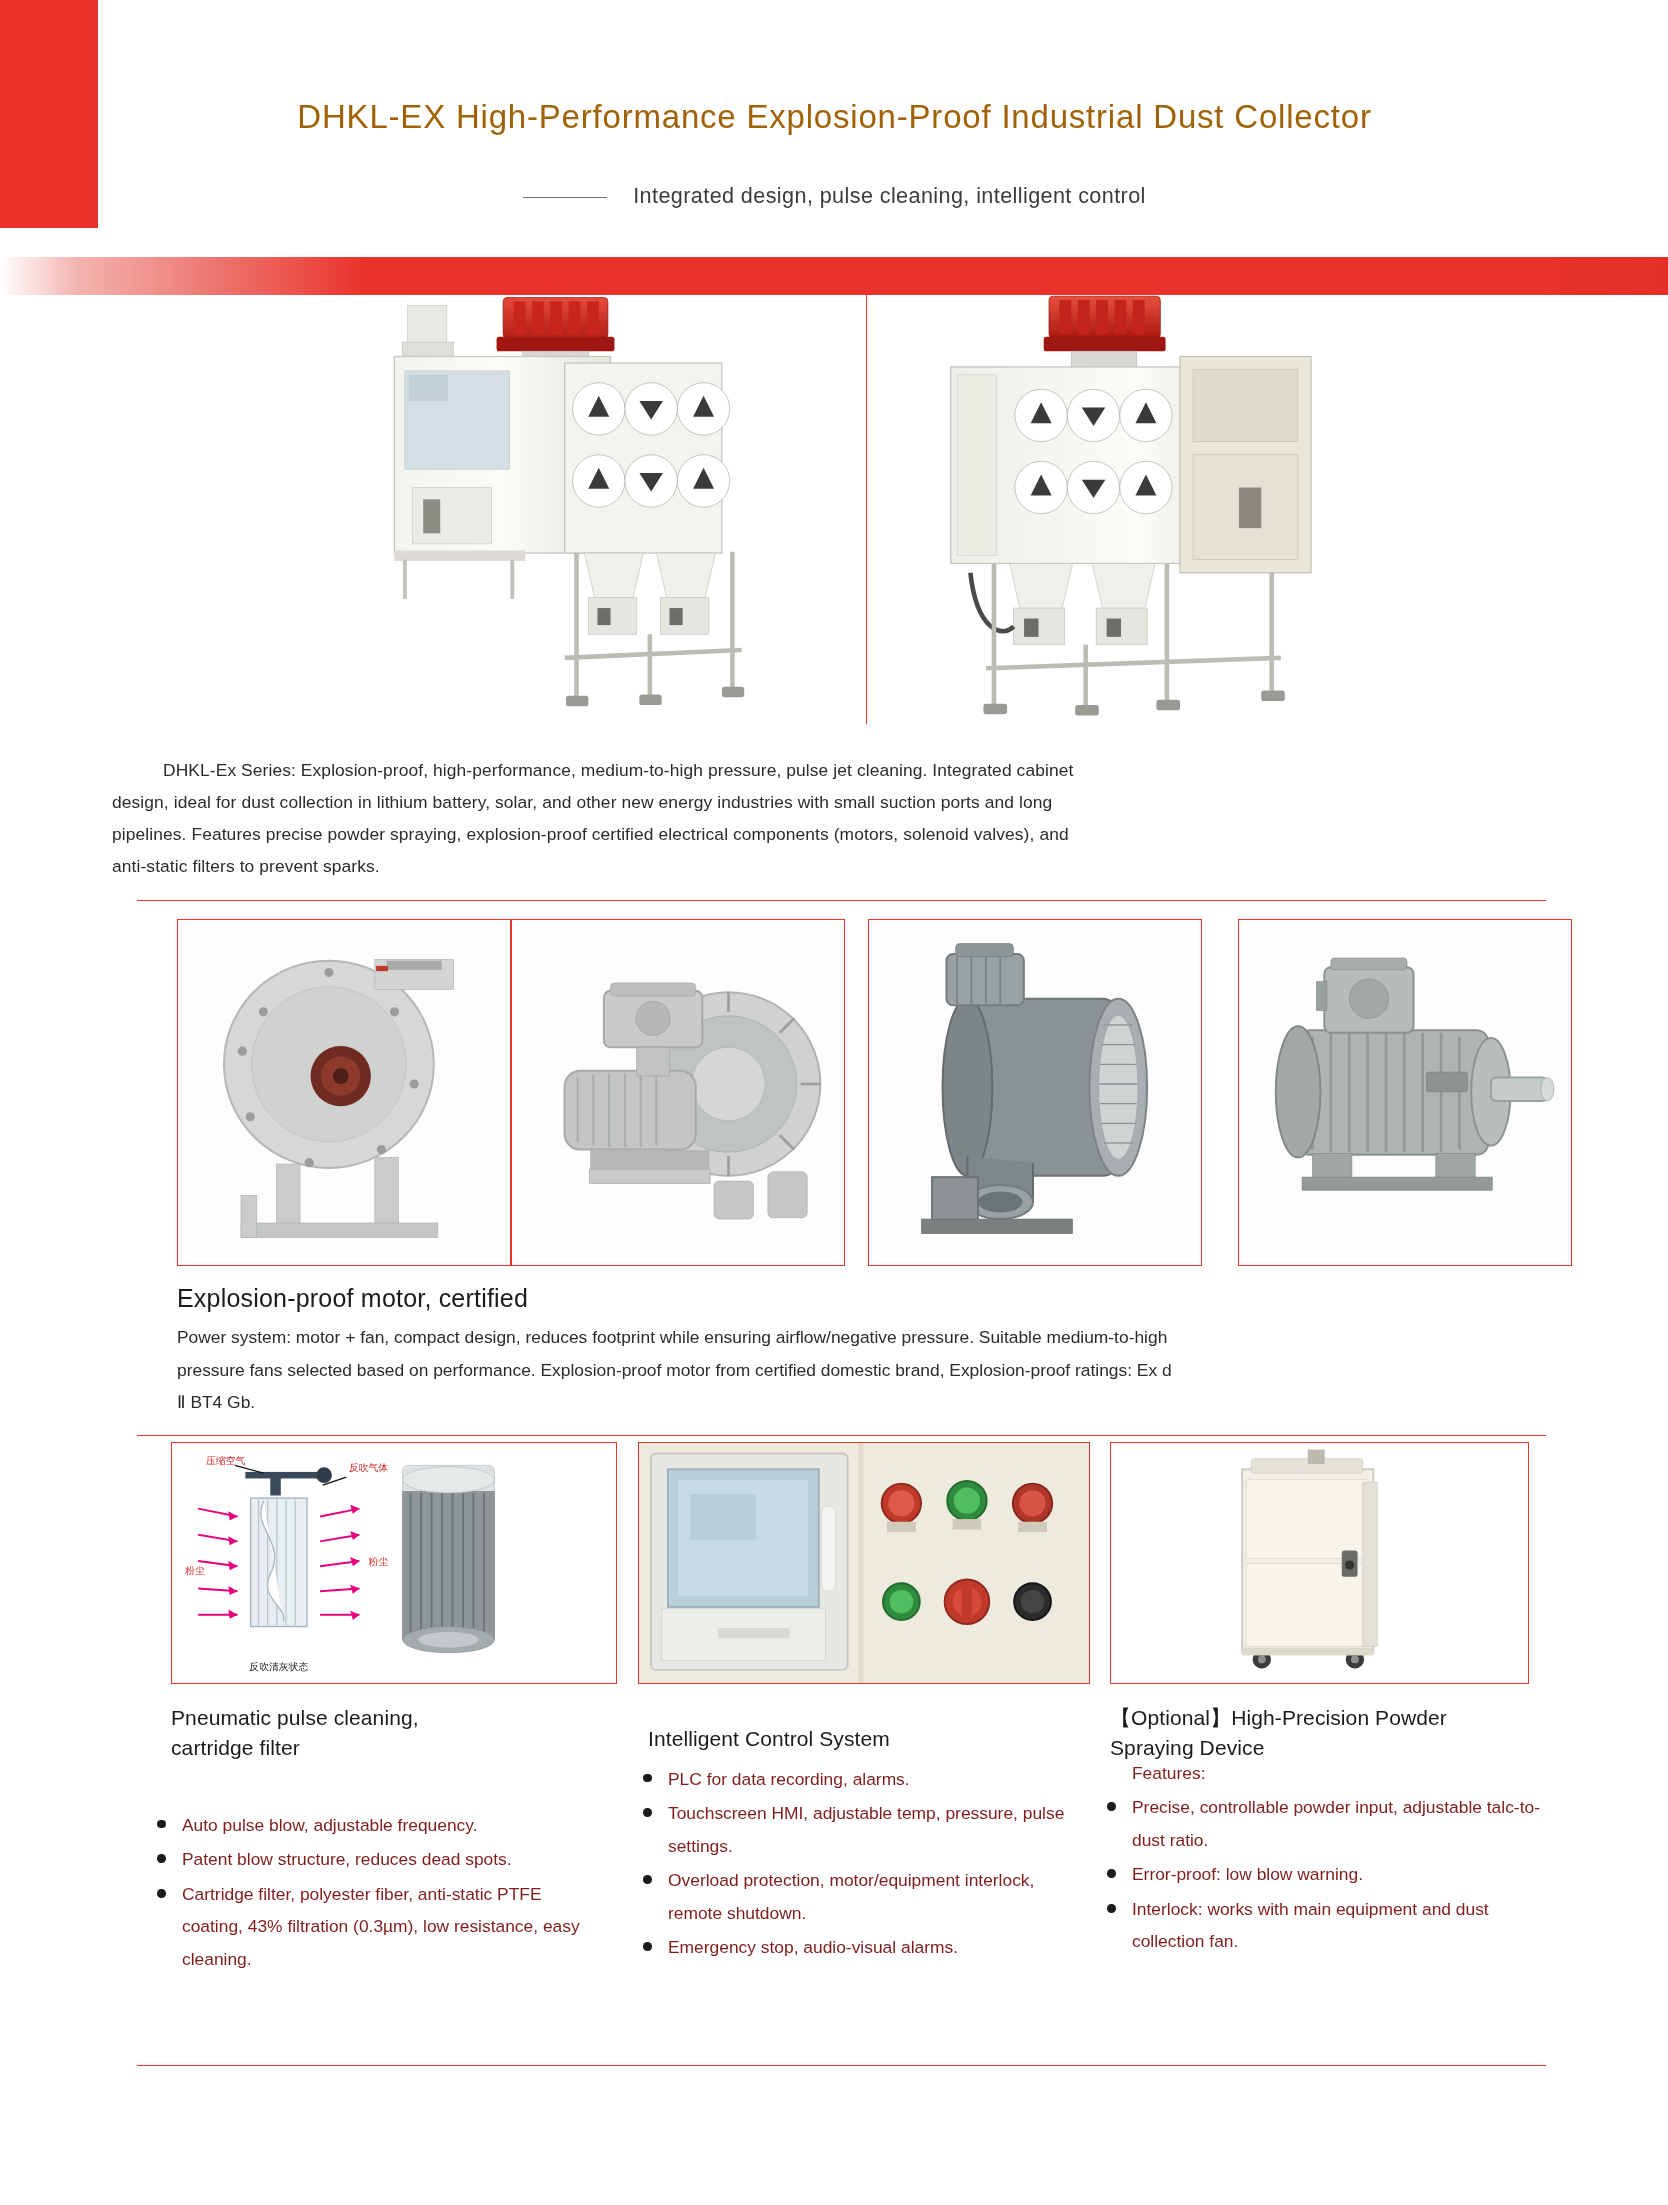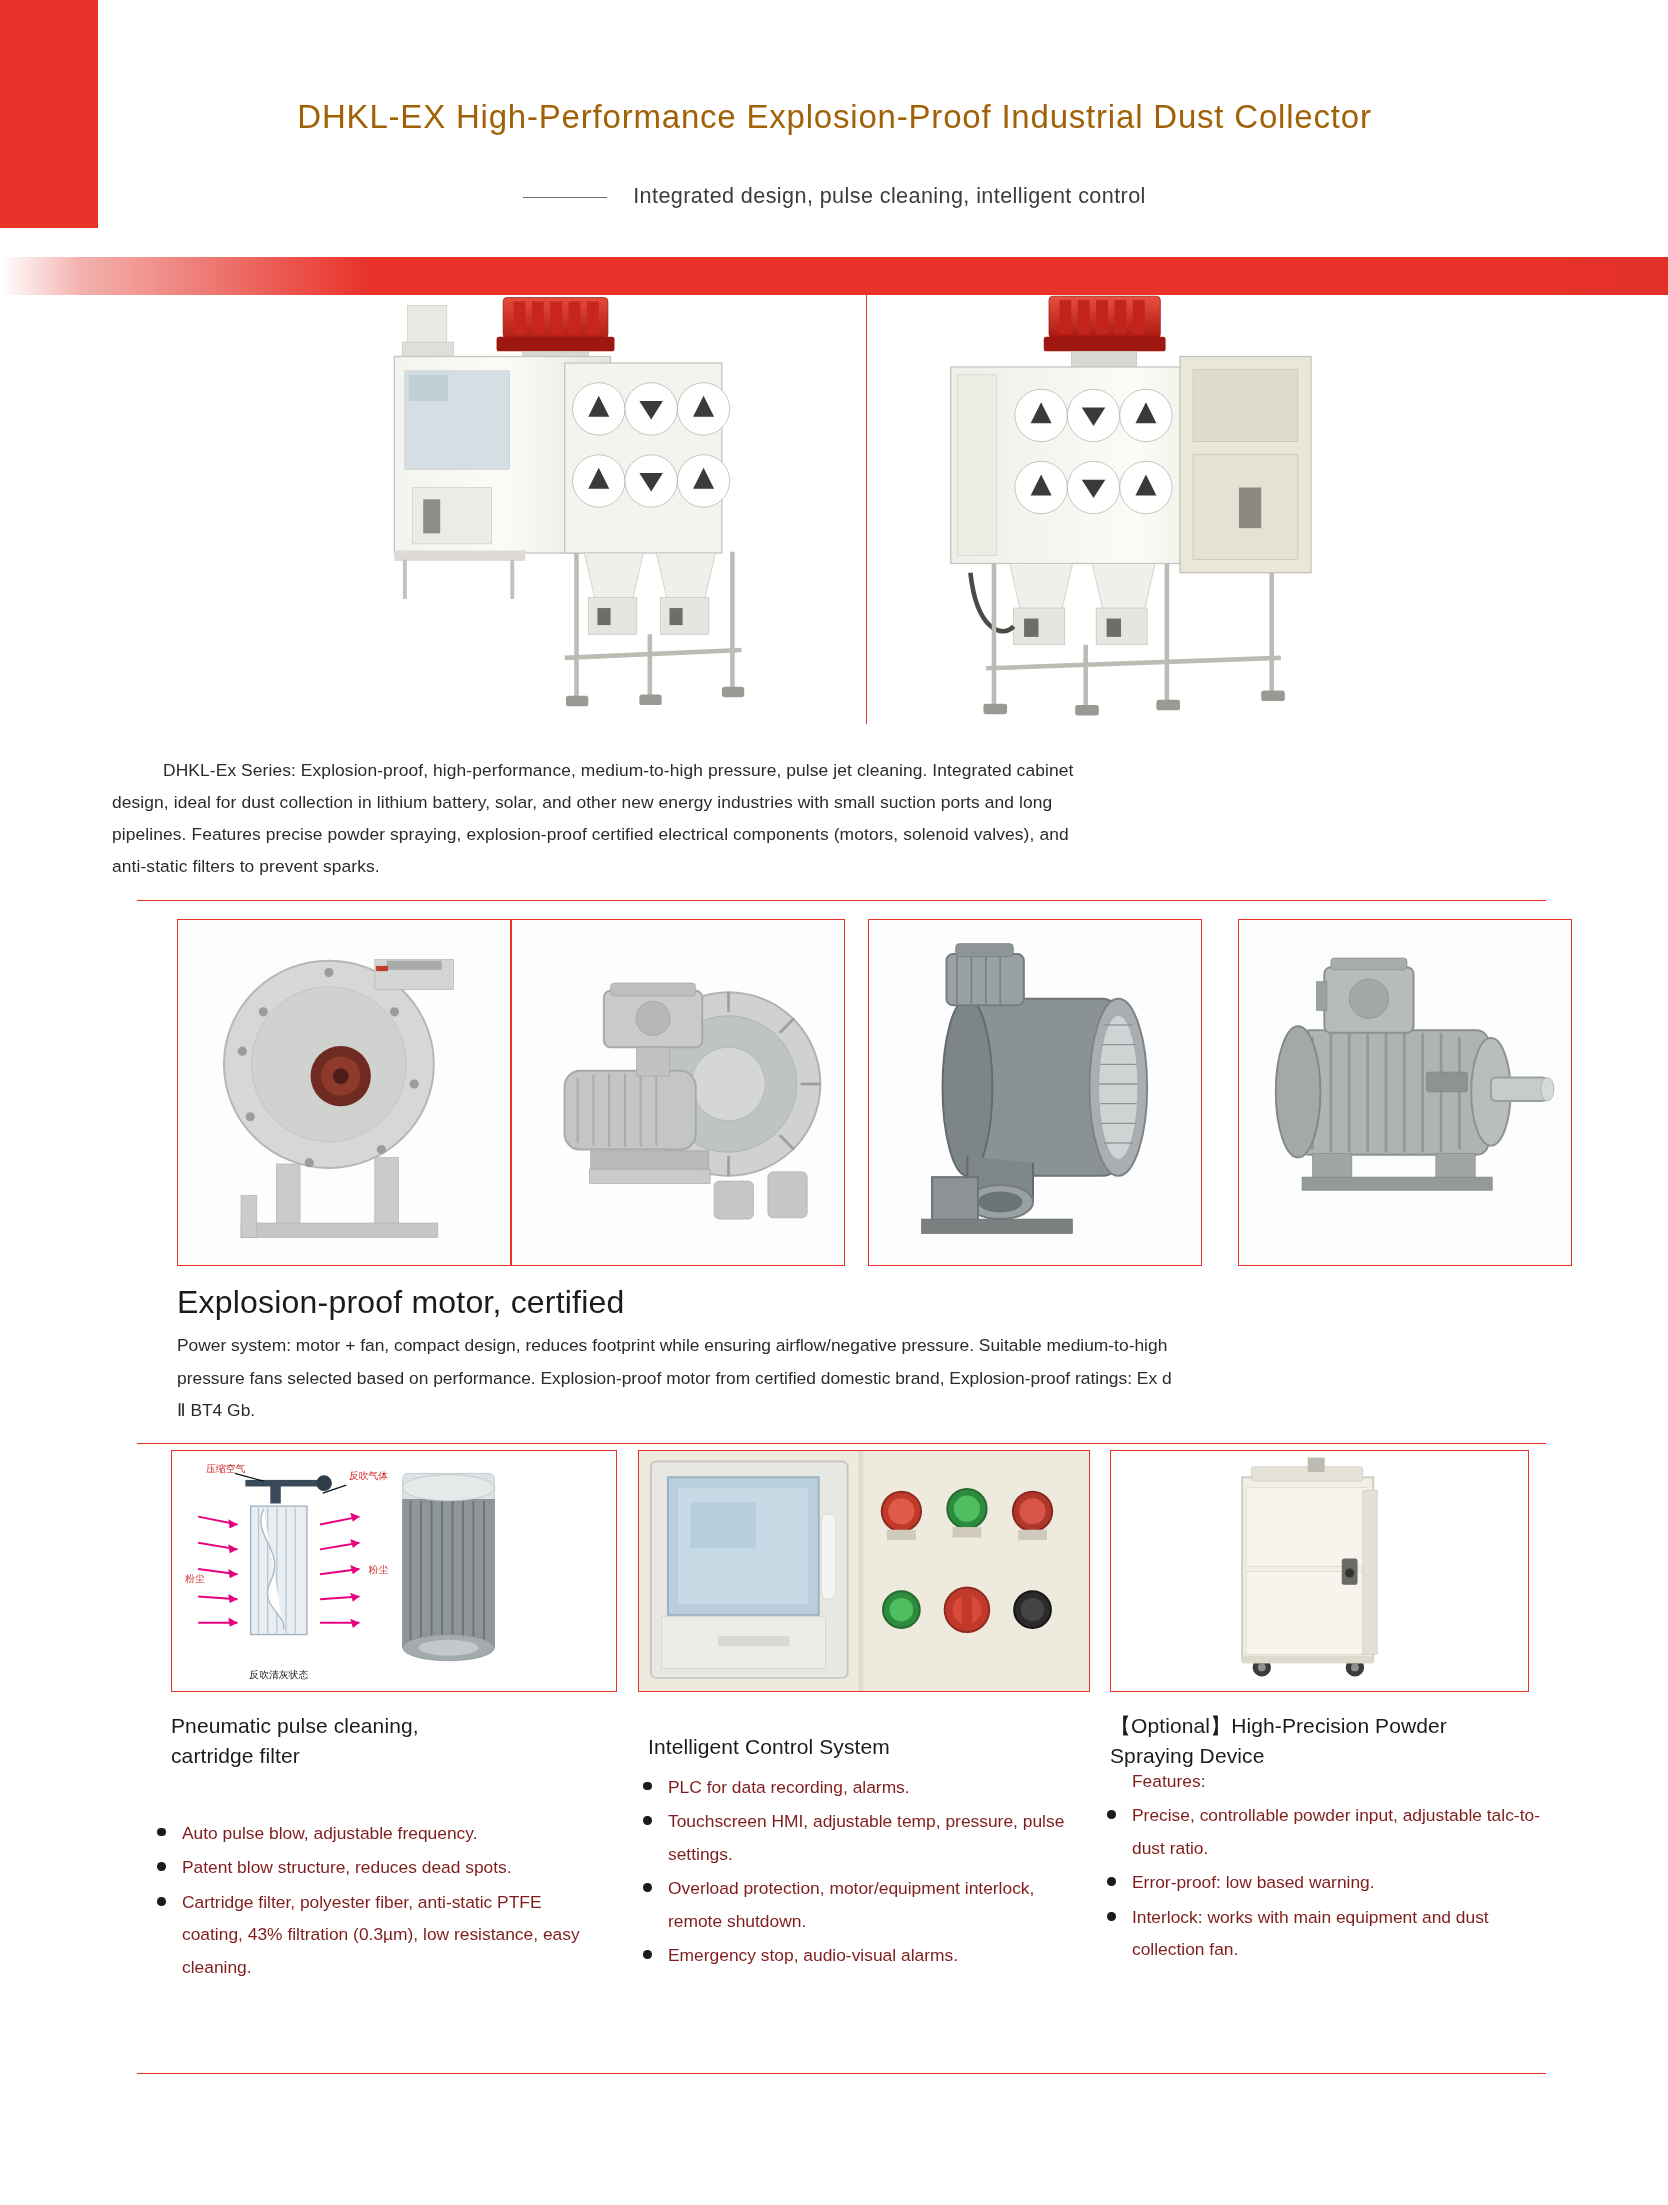--- a/index.html
+++ b/index.html
@@ -123,21 +123,21 @@
     height: 354px;
   }
   .motor-card { position: absolute; top: 0; width: 334px; height: 347px; }
   .m1 { left: 163px; }
   .m2 { left: 497px; }
   .m3 { left: 854px; }
   .m4 { left: 1224px; }
 
   .sec2-title {
     margin: 11.8px 0 0 163px;
-    font-size: 32px;
+    font-size: 25px;
     color: #1b1b1b;
     font-weight: 400;
     letter-spacing: 0.2px;
   }
   .sec2-body {
     margin: 7.9px 98px 0 163px;
     font-size: 17.4px;
     line-height: 1.85;
     color: #2b2b2b;
   }
@@ -661,21 +661,21 @@
     <ul class="bullets bl2">
       <li>PLC for data recording, alarms.</li>
       <li>Touchscreen HMI, adjustable temp, pressure, pulse settings.</li>
       <li>Overload protection, motor/equipment interlock, remote shutdown.</li>
       <li>Emergency stop, audio-visual alarms.</li>
     </ul>
 
     <ul class="bullets bl3">
       <li class="nobullet">Features:</li>
       <li>Precise, controllable powder input, adjustable talc-to-dust ratio.</li>
-      <li>Error-proof: low based warning.</li>
+      <li>Error-proof: low blow warning.</li>
       <li>Interlock: works with main equipment and dust collection fan.</li>
     </ul>
 
     <div class="hr-line sec3-rule"></div>
   </div>
 
 </div>
 
 
 </body></html>

